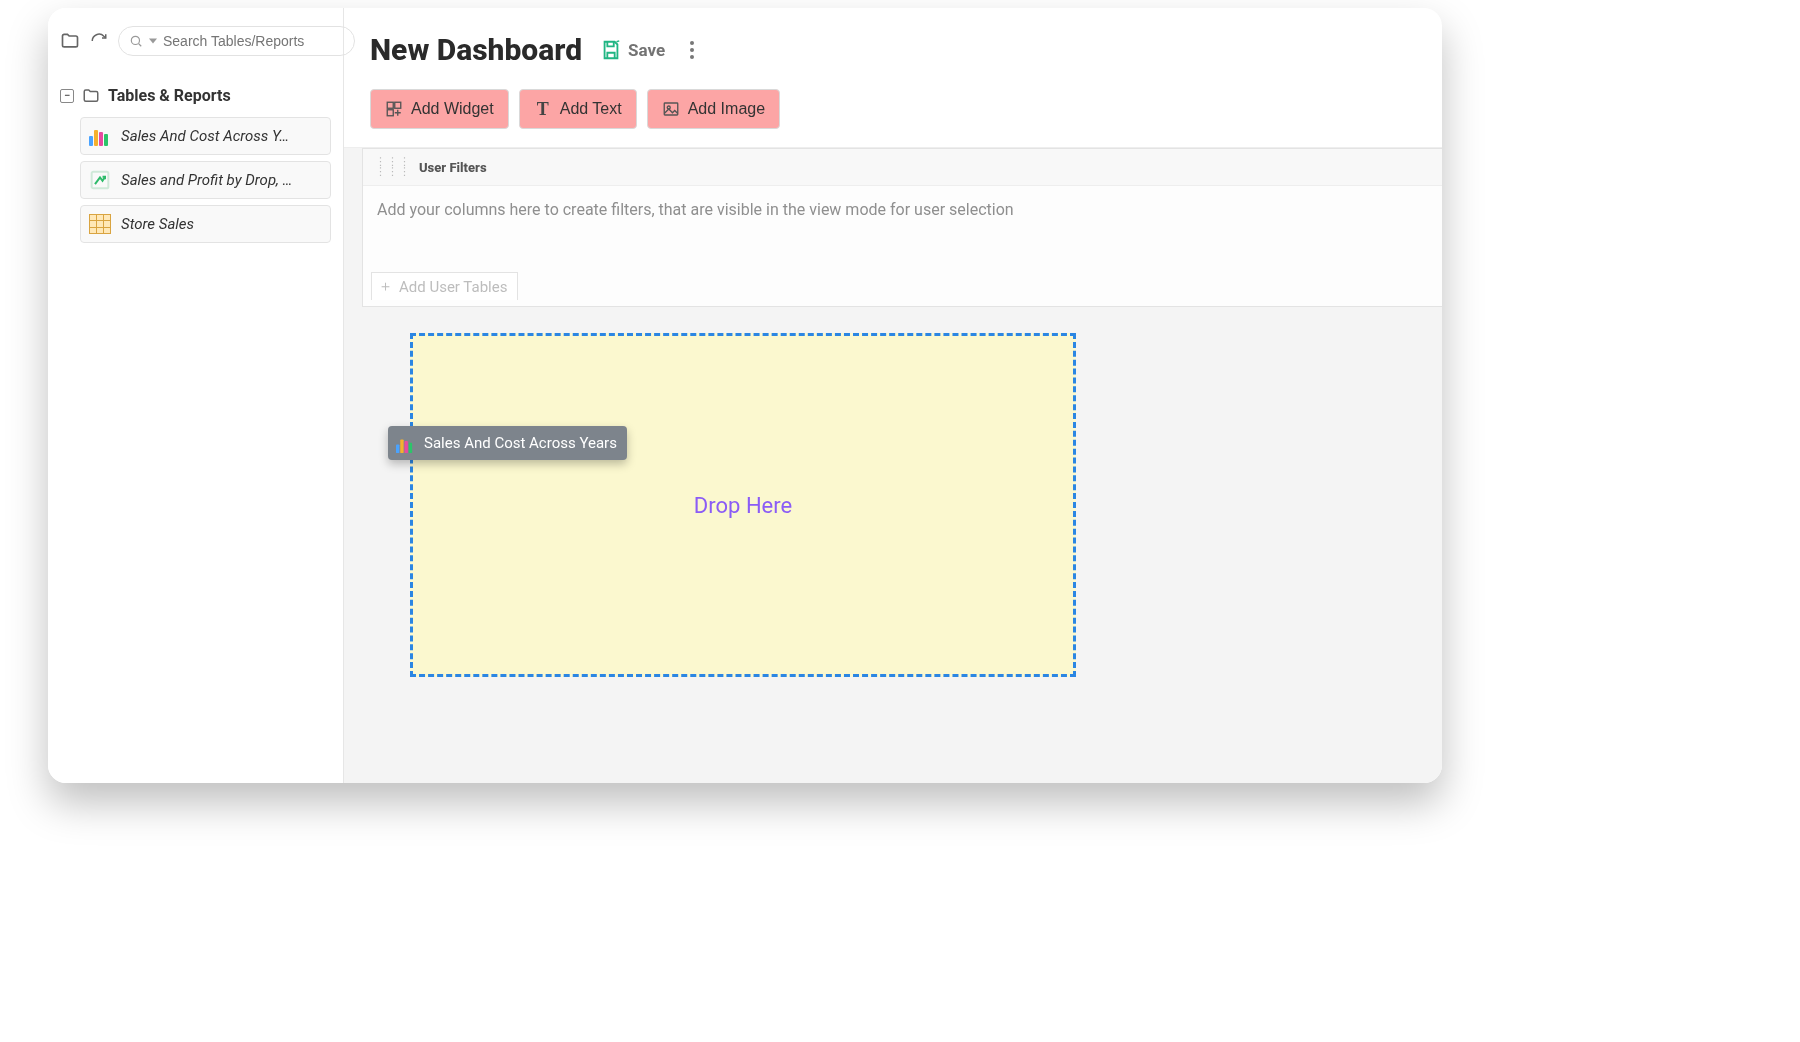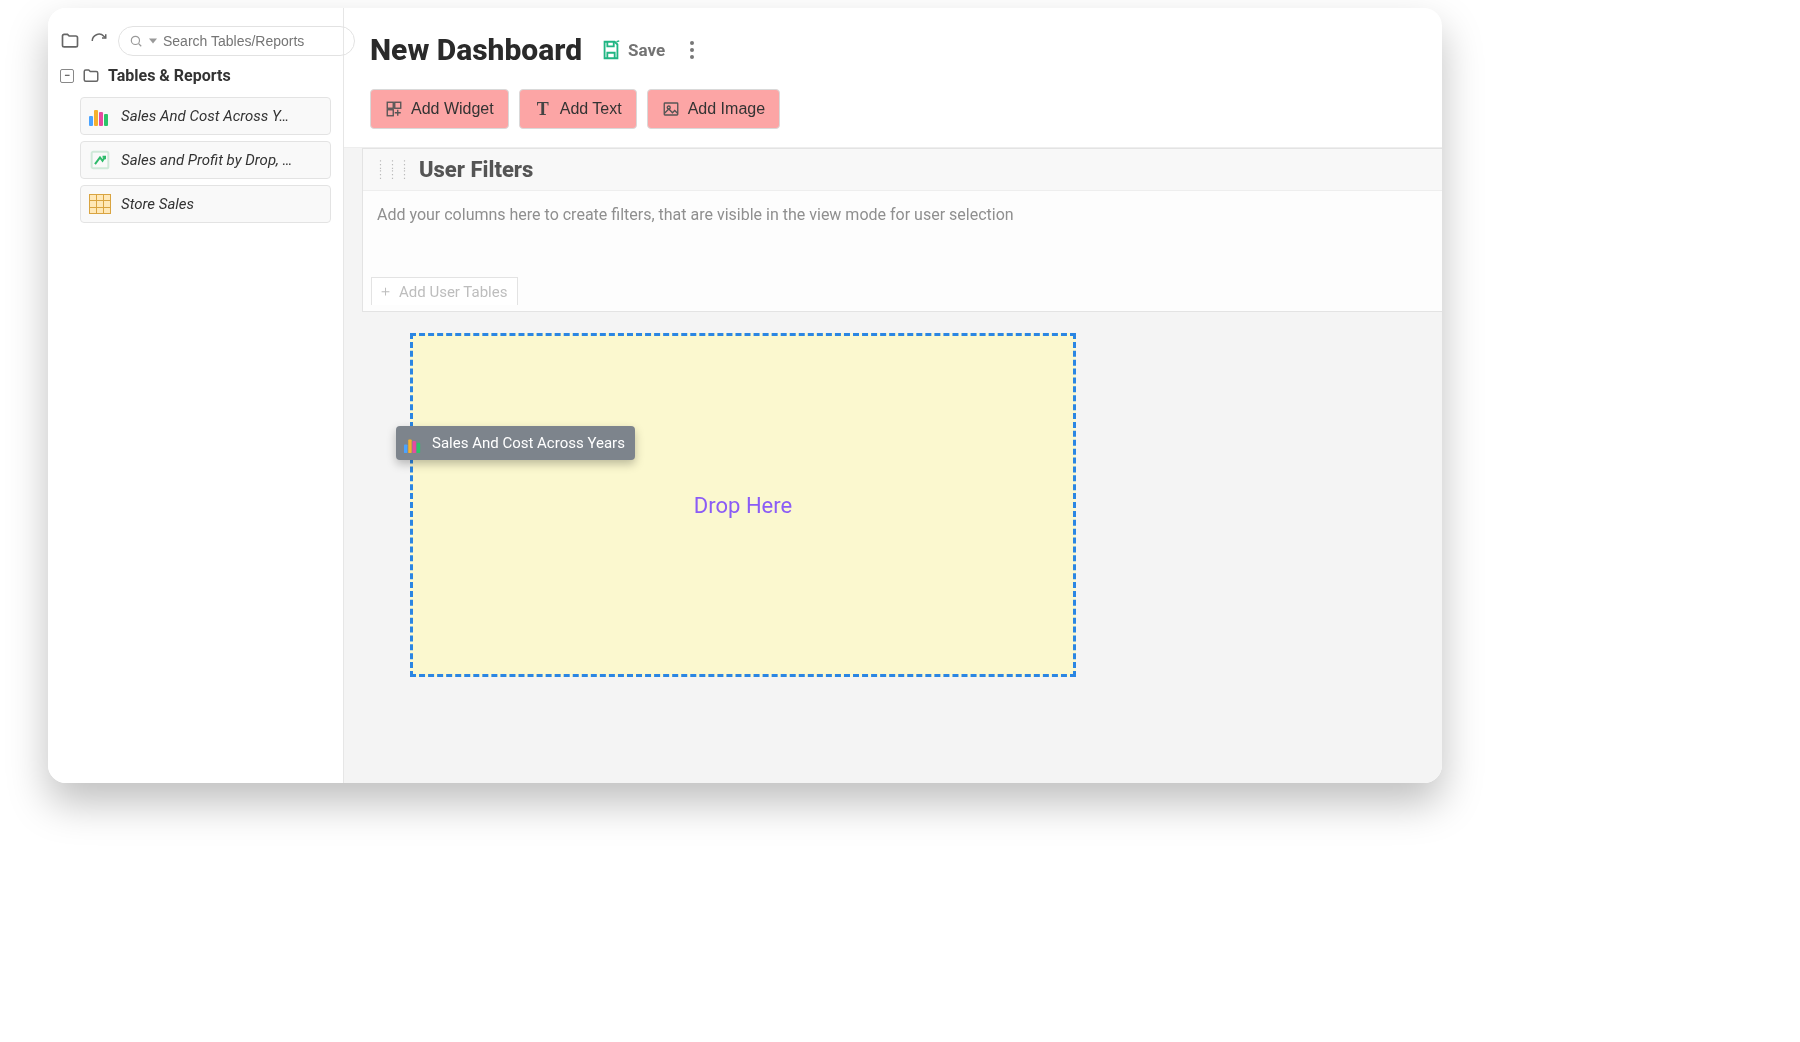--- a/index.html
+++ b/index.html
@@ -18,21 +18,21 @@
   
   .sidebar {
     width: 296px;
     border-right: 1px solid #e6e6e6;
     background: #fff;
     padding: 18px 12px 12px 12px;
     display: flex; flex-direction: column;
   }
   .sidebar-toolbar {
     display: flex; align-items: center; gap: 10px;
-    margin-bottom: 4px;
+    margin-bottom: 24px;
     justify-content: space-between;
   }
   .icon-btn {
     width: 20px; height: 20px;
     display:flex;align-items:center;justify-content:center;
     color:#555;
   }
   .search-wrap {
     flex:1;
     display:flex;align-items:center;
@@ -136,21 +136,21 @@
   .filters-head{
     display:flex;align-items:center;gap:8px;
     padding:8px 12px;
     border-bottom:1px solid #eee;
     background:#f8f8f8;
   }
   .filters-head .drag-handle{
     color:#bbb;letter-spacing:1px;font-size:11px;line-height:10px;
   }
   .filters-head .ftitle{
-    font-weight:800;color:#555;font-size:22px;
+    font-weight:800;color:#555;font-size:13px;
   }
   .filters-body{
     padding:14px 14px 62px 14px;
     color:#8f8f8f;font-size:16px;
     position:relative;min-height:120px;
   }
   .add-filter-btn{
     position:absolute;left:8px;bottom:6px;
     height:28px;padding:0 10px 0 6px;
     border:1px solid #e3e3e3;border-bottom:none;
@@ -161,21 +161,21 @@
     position:absolute;
     left:66px; top:185px;
     width:666px;height:344px;
     border:3px dashed #2b86e3;
     background:#fbf8cf;
     display:flex;align-items:center;justify-content:center;
     color:#8b5cf6;font-size:22px;
   }
   .drag-ghost{
     position:absolute;
-    left:52px; top:278px;
+    left:44px; top:278px;
     background:#7d848c;color:#fff;
     border-radius:4px;
     padding:6px 10px 6px 8px;
     display:flex;align-items:center;gap:6px;
     font-size:15px;box-shadow:0 4px 10px rgba(0,0,0,.25);
     cursor:grabbing;
     white-space:nowrap;
   }
   .drag-ghost .ico-bars{transform:scale(.85);transform-origin:left bottom;}
 </style>

